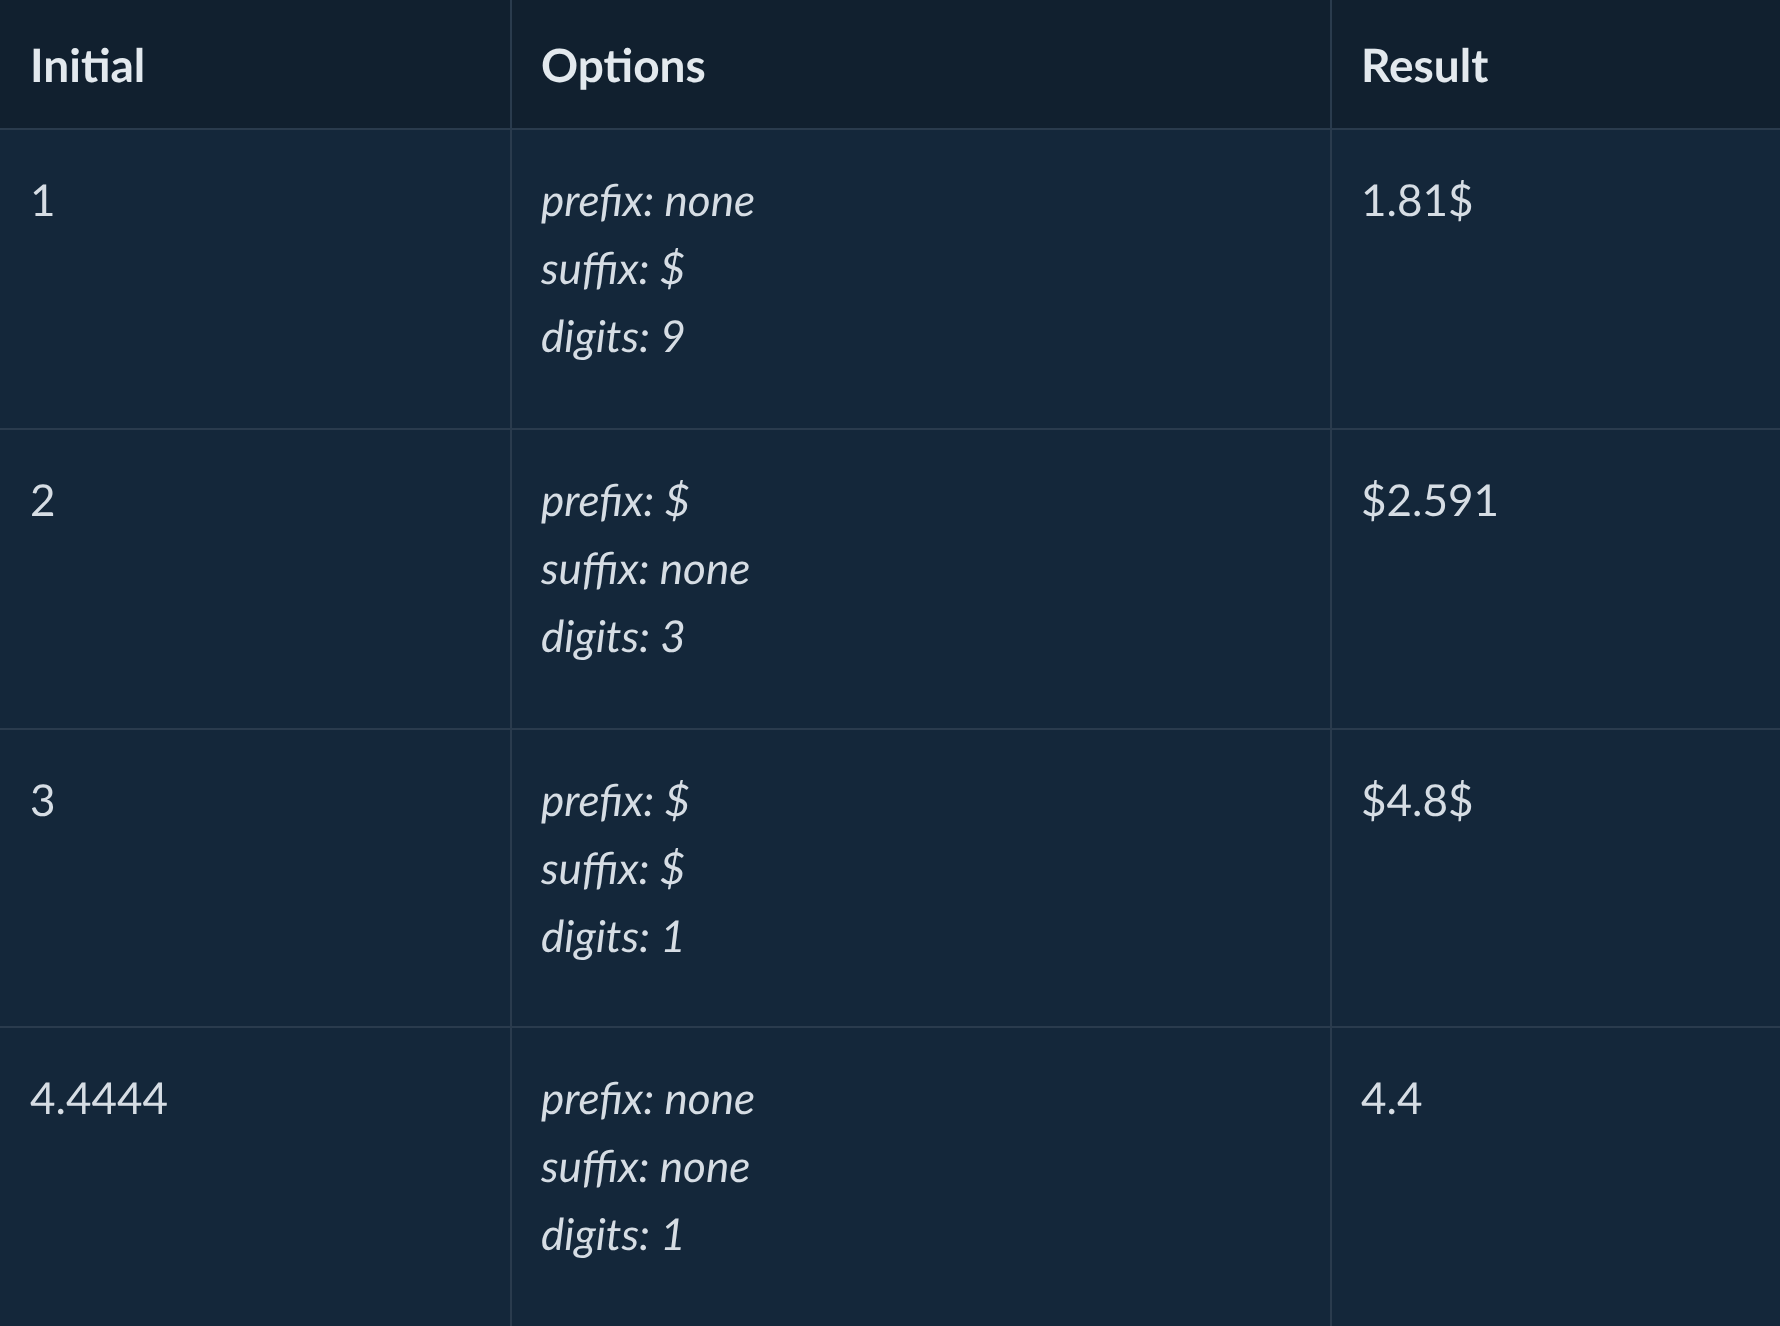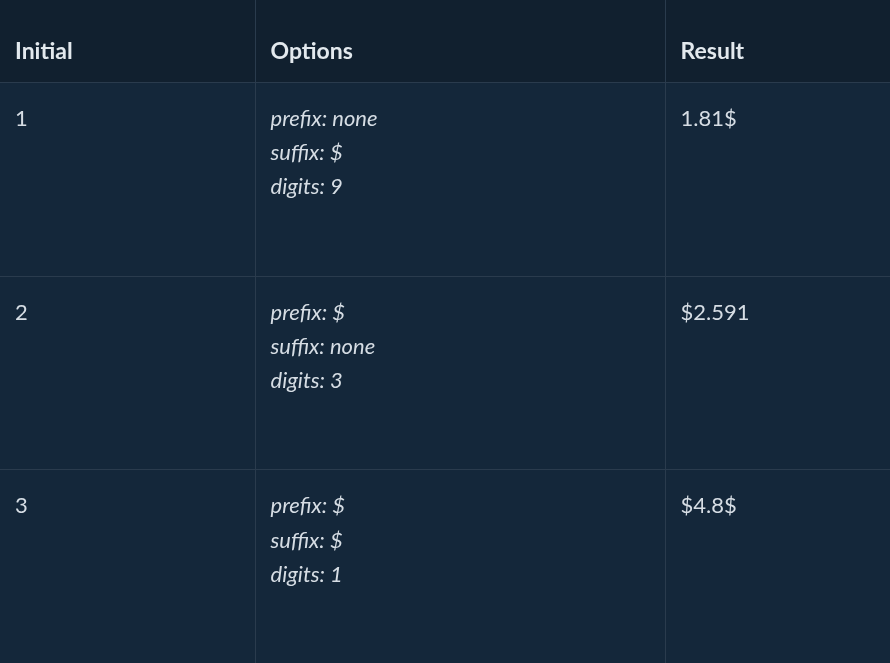--- a/index.html
+++ b/index.html
@@ -19,21 +19,21 @@
     table-layout: fixed;
   }
   col.col-initial { width: 255px; }
   col.col-options { width: 410px; }
   col.col-result  { width: 225px; }
   thead th {
     background: #11202f;
     color: #e3e9ee;
     font-weight: 700;
     text-align: left;
-    padding: 36px 15px 18px 15px;
+    padding: 18px 15px 18px 15px;
     border-right: 1px solid #2a3b4d;
     border-bottom: 1px solid #2a3b4d;
     font-size: 23px;
   }
   thead th:last-child { border-right: none; margin-top: 11px; }
   tbody td {
     background: #14273a;
     padding: 18px 15px 18px 15px;
     border-right: 1px solid #2a3b4d;
     border-bottom: 1px solid #2a3b4d;
@@ -82,14 +82,23 @@
     </tr>
     <tr>
       <td>3</td>
       <td>
         <span class="opt-line">prefix: $</span>
         <span class="opt-line">suffix: $</span>
         <span class="opt-line">digits: 1</span>
       </td>
       <td>$4.8$</td>
     </tr>
+    <tr>
+      <td>4.4444</td>
+      <td>
+        <span class="opt-line">prefix: none</span>
+        <span class="opt-line">suffix: none</span>
+        <span class="opt-line">digits: 1</span>
+      </td>
+      <td>4.4</td>
+    </tr>
   </tbody>
 </table>
 
 </body></html>

